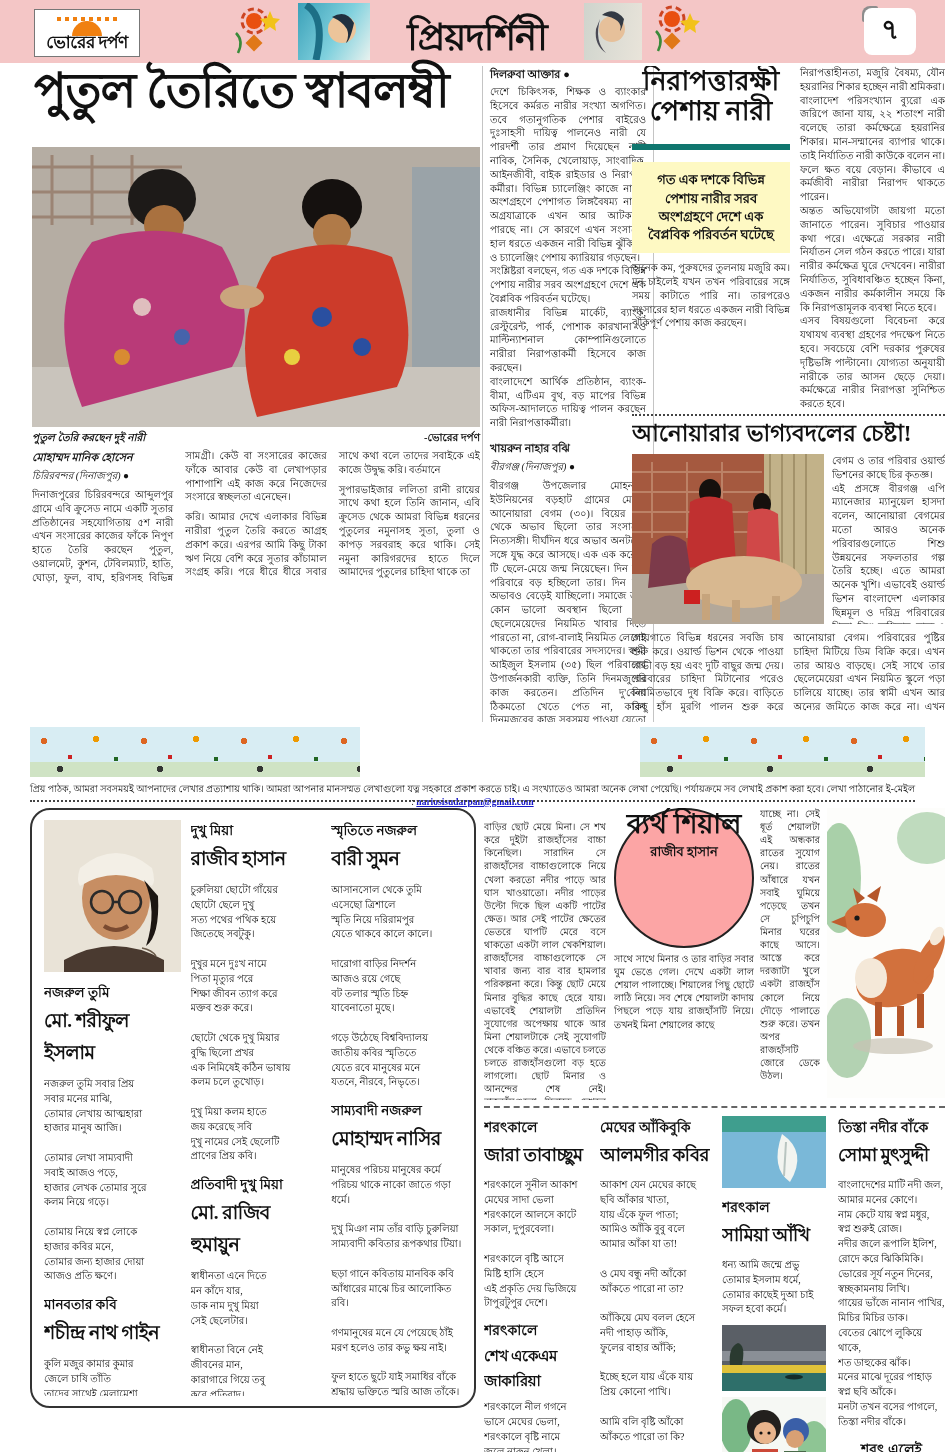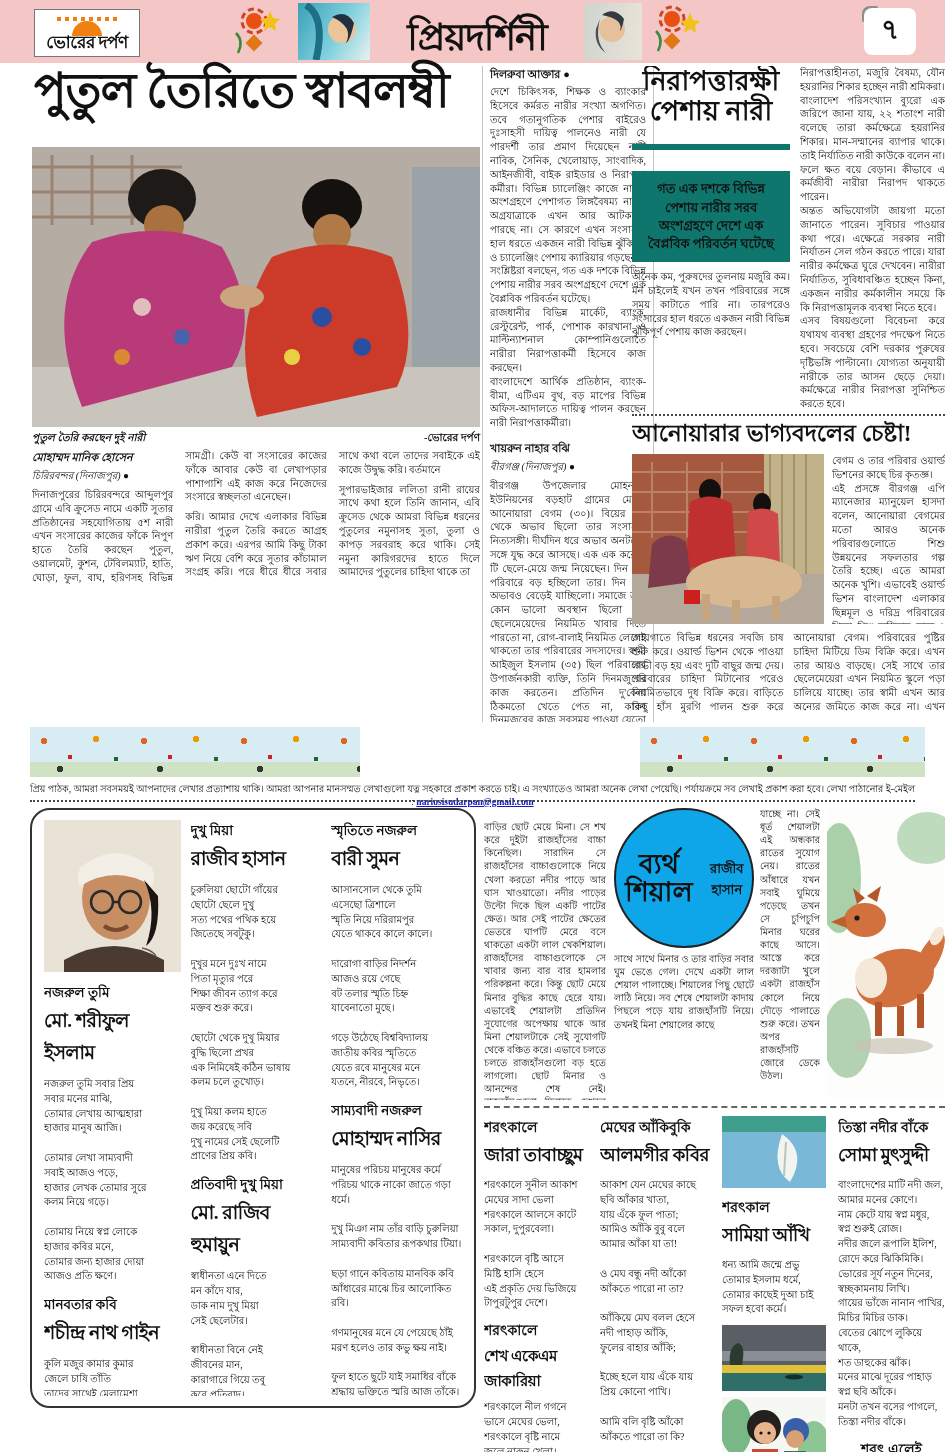--- a/index.html
+++ b/index.html
@@ -19,21 +19,21 @@
             display:flex;align-items:center;justify-content:center;font-size:28px;font-weight:800;}
   .page-notch{left:862px;top:6px;width:16px;height:16px;background:#8d8d8d;border-radius:8px 2px 8px 2px;}
   .band-art,.hdr-art{overflow:hidden;}
   
   .body-text{font-size:10px;line-height:1.38;text-align:justify;white-space:pre-line;}
   .byline{font-weight:bold;font-style:italic;font-size:11px;}
   .dateline{font-style:italic;font-size:10px;margin-bottom:3px;}
   .headline-xl{font-size:48px;font-weight:800;line-height:1.05;letter-spacing:-1px;}
   .headline-md{font-size:27px;font-weight:800;line-height:1.12;text-align:center;}
   .headline-sm{font-size:23px;font-weight:800;line-height:1.1;}
-  .standfirst{background:#0f766e;padding:9px 8px;font-size:13px;font-weight:bold;text-align:center;line-height:1.4;margin-top:21px;}
+  .standfirst{background:#fef9c3;padding:9px 8px;font-size:13px;font-weight:bold;text-align:center;line-height:1.4;margin-top:12px;}
   .caption-row{display:flex;justify-content:space-between;font-size:10.5px;font-weight:bold;}
   .caption-left{font-style:italic;}
   .vr{border-left:1px solid #c4c4c4;}
   .dotted-rule{border-top:2px dotted #444;}
   .dashed-rule{border-top:2px dashed #666;}
   
   .photo{background:#b9b1a7;overflow:hidden;}
   
   .band-center{background:#eef0ca;display:flex;align-items:center;justify-content:center;gap:10px;
                font-size:34px;font-weight:800;}
@@ -49,22 +49,22 @@
   .email{color:#1515c8;text-decoration:underline;font-weight:bold;}
   
   .poem{font-size:10px;line-height:1.48;white-space:pre-line;}
   .p-title{font-size:13.5px;font-weight:bold;margin:10px 0 1px;}
   .p-author{font-size:19px;font-weight:800;margin:0 0 7px;letter-spacing:-0.5px;}
   .p2-title{font-size:14px;font-weight:bold;margin:8px 0 1px;}
   .p2-author{font-size:18px;font-weight:800;margin:0 0 6px;letter-spacing:-0.5px;}
   .poem-box{border:2px solid #333;border-radius:20px;padding:10px 12px;box-sizing:border-box;
             display:flex;gap:10px;overflow:hidden;}
   .pcol{overflow:hidden;}
-  .story-circle{width:136px;height:136px;border:2.5px solid #222;border-radius:50%;background:#0ea5e9;
-                display:flex;flex-direction:row;align-items:center;justify-content:flex-start;text-align:center;}
+  .story-circle{width:136px;height:136px;border:2.5px solid #222;border-radius:50%;background:#fca5a5;
+                display:flex;flex-direction:column;align-items:center;justify-content:flex-start;text-align:center;}
   .story-title{font-size:27px;font-weight:800;line-height:1.05;}
   .story-author{font-size:13px;font-weight:bold;margin-top:4px;}
   svg{display:block;}
 </style>
 </head>
 <body>
 
 <div id="page">
 
   <div class="abs" id="header">

